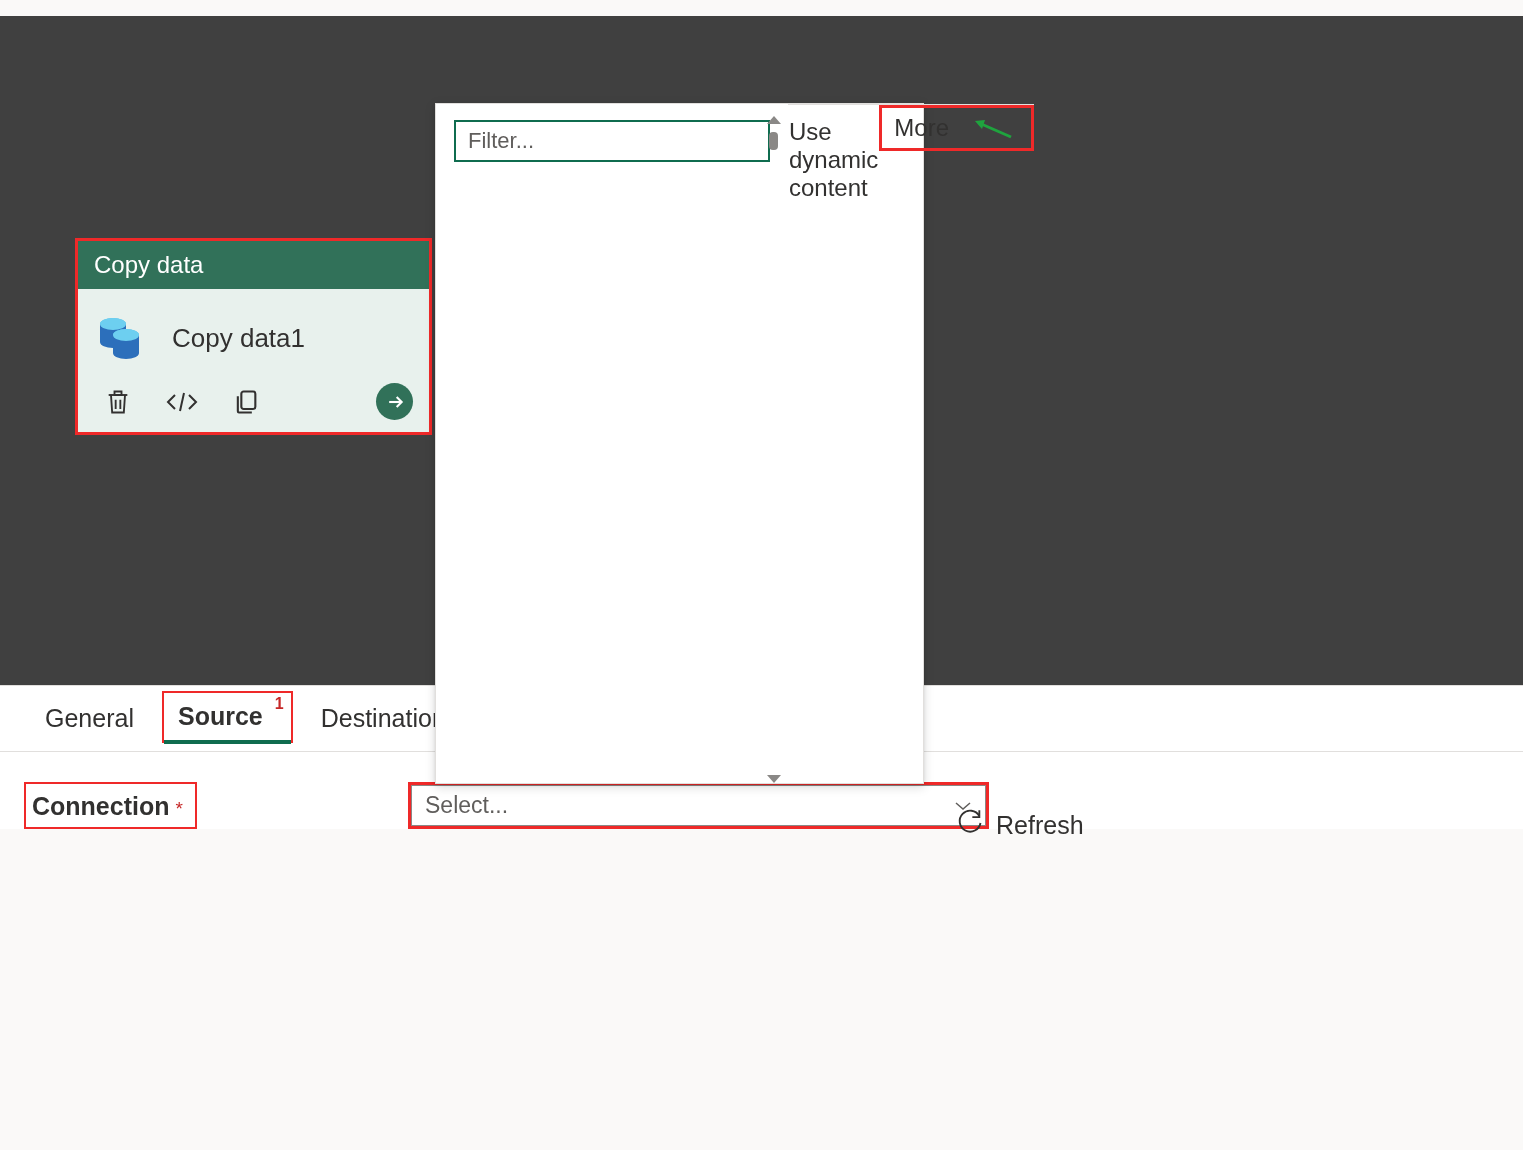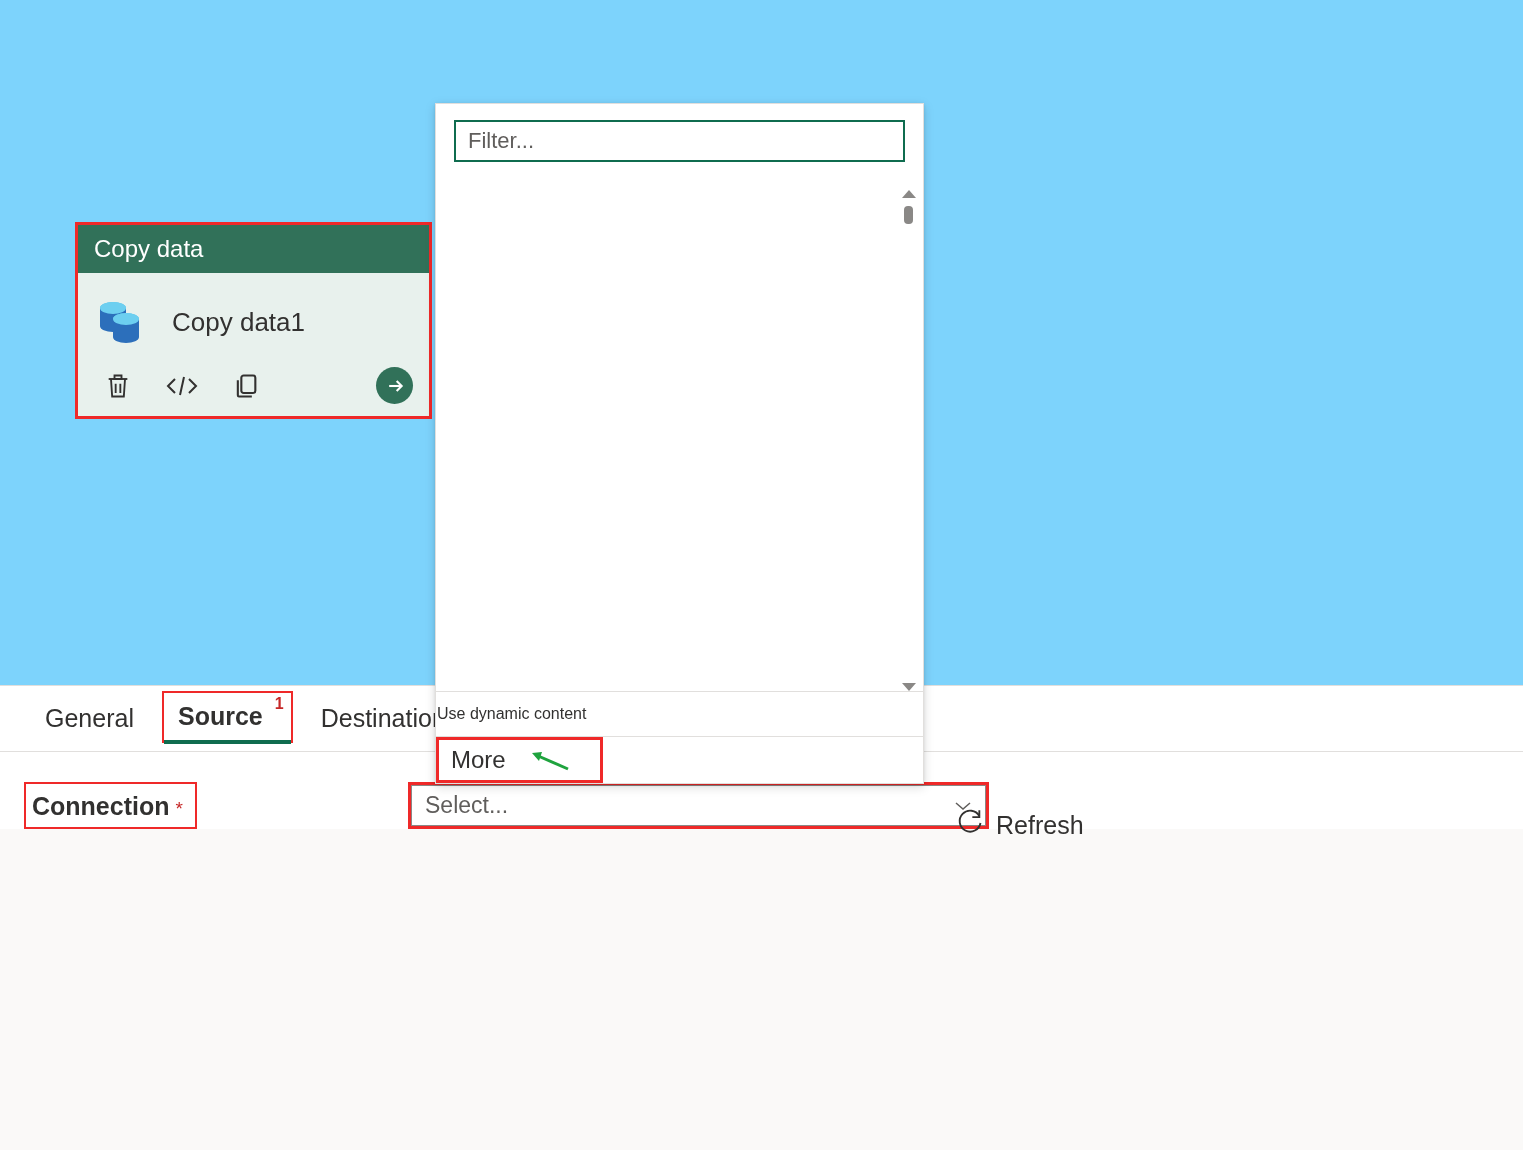--- a/index.html
+++ b/index.html
@@ -10,25 +10,25 @@
     }
     body {
       background: #faf9f8;
       width: 1523px;
       height: 1150px;
       position: relative;
       overflow: hidden;
     }
     .canvas-area {
       position: absolute;
-      top: 0;
+      top: 16px;
       left: 0;
       right: 0;
       height: 685px;
-      background: #7dd3fc;
+      background: #404040;
     }
     .activity-card {
       position: absolute;
       top: 222px;
       left: 75px;
       width: 357px;
       border: 3px solid #ef2929;
       background: #e8f1ed;
     }
     .activity-header {
@@ -200,21 +200,20 @@
     .dropdown-panel {
       position: absolute;
       top: 103px;
       left: 435px;
       width: 489px;
       height: 681px;
       background: #fff;
       border: 1px solid #e1dfdd;
       box-shadow: 0 3px 10px rgba(0,0,0,0.15), 0 1px 3px rgba(0,0,0,0.1);
       display: flex;
-      flex-direction: column;
     }
     .filter-input {
       margin: 16px 18px;
       height: 42px;
       border: 2px solid #0f6c4f;
       padding: 0 12px;
       font-size: 22px;
       color: #323130;
       outline: none;
     }
@@ -253,37 +252,37 @@
       width: 9px;
       height: 18px;
       background: #8a8886;
       border-radius: 4px;
       position: absolute;
       top: 16px;
     }
     .dropdown-footer-item {
       border-top: 1px solid #e1dfdd;
       padding: 13px 1px;
-      font-size: 16px;
+      font-size: 24px;
       color: #323130;
       cursor: pointer;
     }
     .more-item-wrap {
       border-top: 1px solid #e1dfdd;
       padding: 0;
     }
     .more-inner {
       margin: 0;
       position: relative;
     }
     .more-highlight {
       border: 3px solid #ef2929;
       display: inline-flex;
       align-items: center;
-      padding: 6px 28px 6px 12px;
+      padding: 6px 16px 6px 12px;
       gap: 22px;
     }
     .more-text {
       font-size: 24px;
       color: #323130;
     }
     .green-arrow svg {
       display: block;
     }
   </style>

